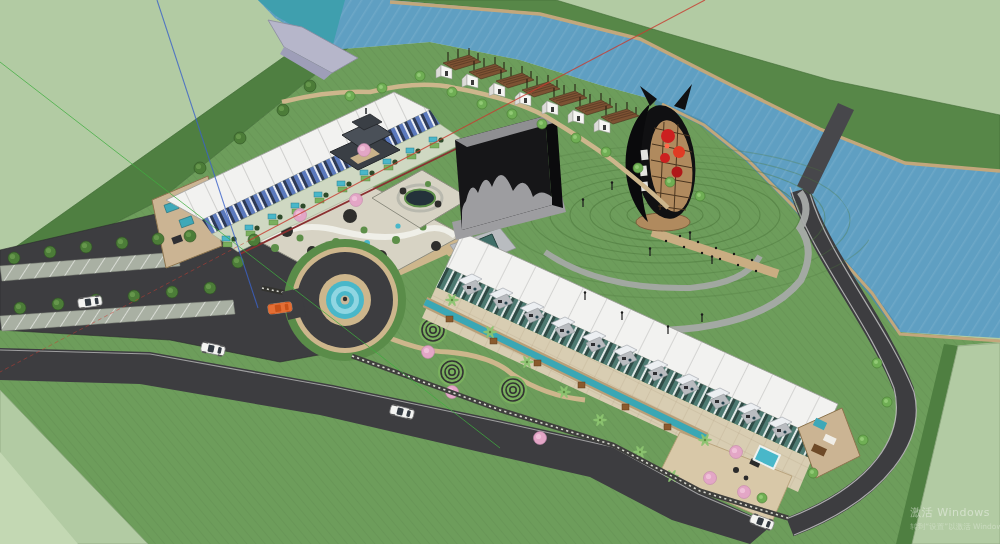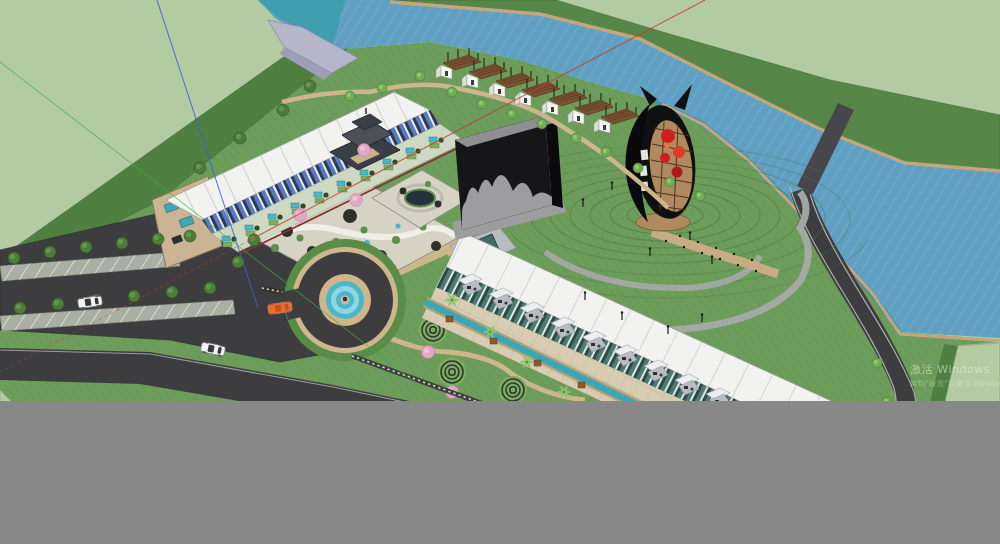--- a/index.html
+++ b/index.html
@@ -1,16 +1,16 @@
 <!DOCTYPE html>
 <html style="--pale: #b2cba3; --pale2: #c3d8b3; --site: #6d9d5b; --bank: #4f7f41; --farbank: #578748; --river: #5f9fc2; --riveredge: #4d8cb0; --tealhead: #3f9fae; --dam: #b6b6ca; --road: #3d3d40; --curb: #c8c8c8; --stall: #a9b0a3; --tan: #cdb68c; --board: #c9ad82; --stone: #d7d3c4; --walk: #d8cdb2; --roof: #f2f2f0; --hedge: #5a8c49; --contour: #4e7a3e; --chan: #3aa7b5; --fount: #49b7c9; --treedark: #4c7c38; --treebright: #6fae54; --palm: #8cc470; --cherry: #e3a6c6; --cabinroof: #7d5233; --white: #f5f5f2; --mono: #161618; --monogray: #9d9da0; --towerdark: #101012; --towerred: #cc2020; --towertan: #b08a5e; --axisred: #c83c30; --axisgreen: #3fae3f; --axisblue: #3b62c8;"><head>
 <meta charset="utf-8">
 <style>
   html,body{margin:0;padding:0;background:#888;}
-  .viewport{position:relative;width:1000px;height:401px;overflow:hidden;
+  .viewport{position:relative;width:1000px;height:544px;overflow:hidden;
     font-family:"DejaVu Sans","Liberation Sans",sans-serif;}
   .viewport svg{display:block;width:1000px;height:544px;}
   .watermark{position:absolute;right:-14px;bottom:12px;text-align:left;color:#eef2ea;pointer-events:none;}
   .watermark .l1{font-size:11px;opacity:.55;letter-spacing:.5px;}
   .watermark .l2{font-size:7.5px;opacity:.38;margin-top:2px;}
 </style>
 </head>
 <body>
 
 <div class="viewport">

